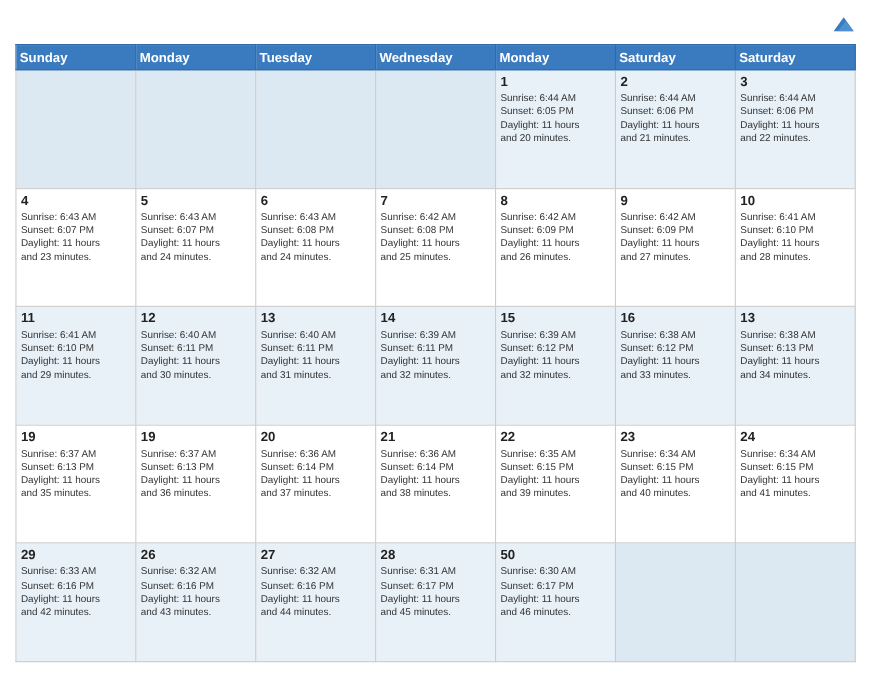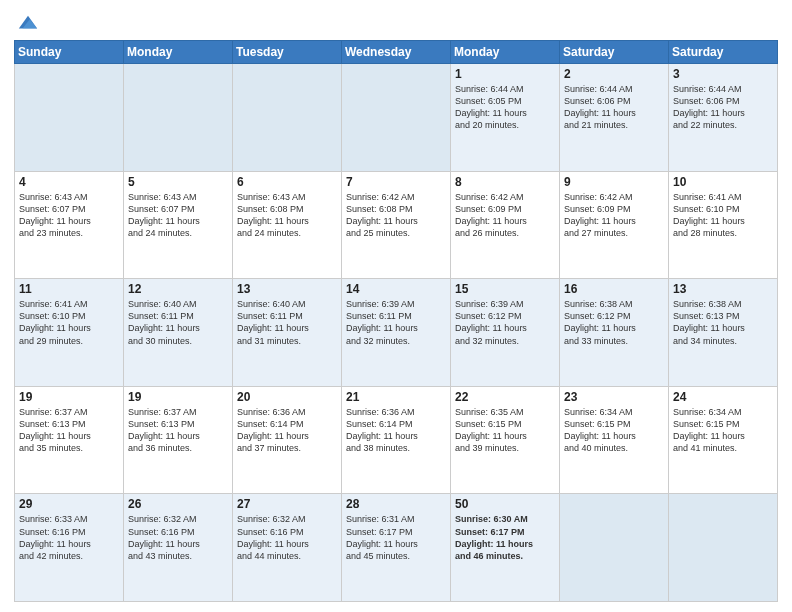--- a/index.html
+++ b/index.html
@@ -9,20 +9,21 @@
       width: 792px;
       height: 612px;
       overflow: hidden;
     }
     .page {
       width: 792px;
       height: 612px;
       padding: 10px 14px;
       display: flex;
       flex-direction: column;
+      align-items: flex-end;
     }
     .header {
       display: flex;
       align-items: flex-start;
       justify-content: space-between;
       margin-bottom: 6px;
     }
     .logo {
       display: flex;
       align-items: center;
@@ -346,21 +347,21 @@
           </td>
           <td>
             <div class="day-number">28</div>
             <div class="day-info" style="white-space: pre-line;">Sunrise: 6:31 AM
 Sunset: 6:17 PM
 Daylight: 11 hours
 and 45 minutes.</div>
           </td>
           <td>
             <div class="day-number">50</div>
-            <div class="day-info" style="white-space: pre-line; font-weight: bold;">Sunrise: 6:30 AM
+            <div class="day-info" style="white-space: pre-line;">Sunrise: 6:30 AM
 Sunset: 6:17 PM
 Daylight: 11 hours
 and 46 minutes.</div>
           </td>
           <td class="empty"></td>
           <td class="empty"></td>
         </tr>
       </tbody>
   </table>
 </div>

